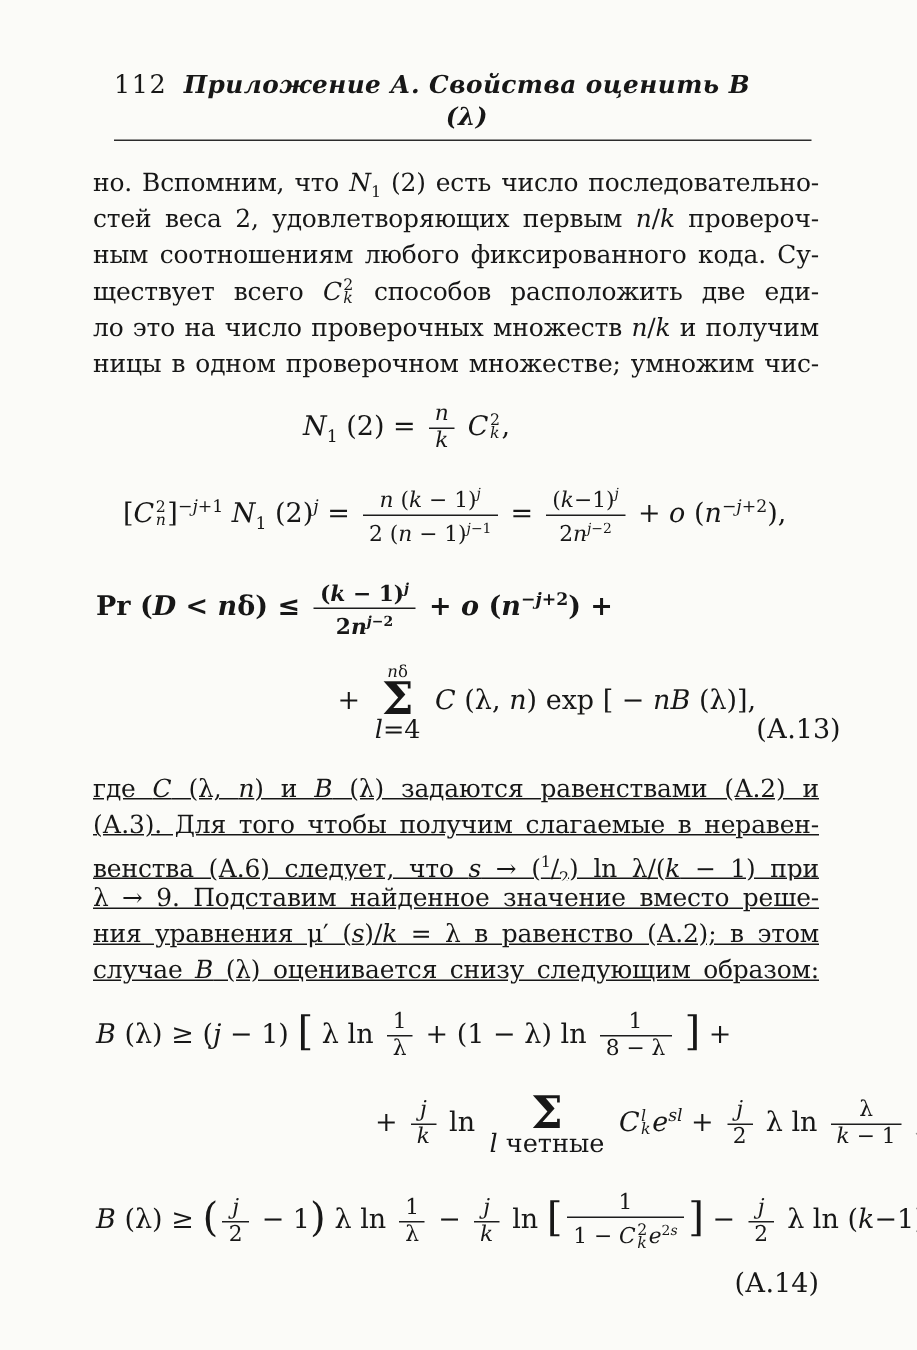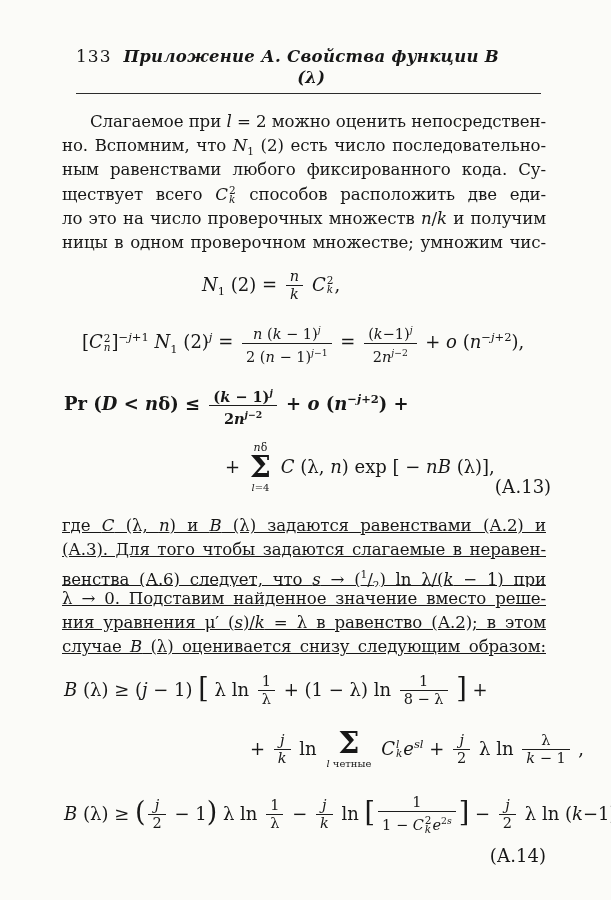--- a/index.html
+++ b/index.html
@@ -56,37 +56,37 @@
   
   sup, sub { font-size:64%; }
   .frac { display:inline-block; vertical-align:middle; text-align:center; margin:0 3px; }
   .fn, .fd { display:block; font-size:14.5px; line-height:17px; padding:0 4px; }
   .fn { border-bottom:1.2px solid #1c1c1c; }
   .ss { display:inline-flex; flex-direction:column; align-items:flex-start; vertical-align:middle; line-height:1; margin-left:1px; margin-right:1px; }
   .ss .st, .ss .sb { display:block; font-size:10.5px; line-height:9.5px; }
   .sum { display:inline-flex; flex-direction:column; align-items:center; vertical-align:middle; margin:0 4px; }
   .smt { font-size:11px; line-height:11px; }
   .sms { font-size:30px; line-height:28px; font-weight:bold; }
-  .smb { font-size:10px; line-height:13px; }
+  .smb { font-size:17px; line-height:13px; }
   .bg { font-size:150%; vertical-align:-6%; line-height:1; font-weight:normal; }
 </style>
 </head>
 <body>
 
 <div class="page">
 
   <div class="hdr">
-    <span class="pnum">133</span>
-    <span class="htitle">Приложение А. Свойства функции В (λ)</span>
+    <span class="pnum">112</span>
+    <span class="htitle">Приложение А. Свойства оценить В (λ)</span>
   </div>
 
   <div class="para para1">
-    <div class="ln indent">Слагаемое при <i>l</i> = 2 можно оценить непосредствен-</div>
     <div class="ln">но. Вспомним, что <i>N</i><sub>1</sub> (2) есть число последовательно-</div>
-    <div class="ln">ным равенствами любого фиксированного кода. Су-</div>
+    <div class="ln">стей веса 2, удовлетворяющих первым <i>n</i>/<i>k</i> провероч-</div>
+    <div class="ln">ным соотношениям любого фиксированного кода. Су-</div>
     <div class="ln">ществует всего <i>C</i><span class="ss">
           <span class="st">2</span>
           <span class="sb"><i>k</i></span>
         </span> способов расположить две еди-</div>
     <div class="ln">ло это на число проверочных множеств <i>n</i>/<i>k</i> и получим</div>
     <div class="ln">ницы в одном проверочном множестве; умножим чис-</div>
   </div>
 
   <div class="formula f1">
     <span><i>N</i><sub>1</sub> (2) = <span class="frac"><span class="fn"><i>n</i></span><span class="fd"><i>k</i></span></span> <i>C</i><span class="ss">
@@ -110,23 +110,23 @@
     <span class="f4main">+ <span class="sum">
           <span class="smt"><i>n</i>δ</span>
           <span class="sms">Σ</span>
           <span class="smb"><i>l</i>=4</span>
         </span> <i>C</i> (λ, <i>n</i>) exp [ − <i>nB</i> (λ)],</span>
     <span class="ftag">(А.13)</span>
   </div>
 
   <div class="para para2">
     <div class="ln">где <i>C</i> (λ, <i>n</i>) и <i>B</i> (λ) задаются равенствами (А.2) и</div>
-    <div class="ln">(А.3). Для того чтобы задаются слагаемые в неравен-</div>
+    <div class="ln">(А.3). Для того чтобы получим слагаемые в неравен-</div>
     <div class="ln">венства (А.6) следует, что <i>s</i> → (<sup>1</sup>/<sub>2</sub>) ln λ/(<i>k</i> − 1) при</div>
-    <div class="ln">λ → 0. Подставим найденное значение вместо реше-</div>
+    <div class="ln">λ → 9. Подставим найденное значение вместо реше-</div>
     <div class="ln">ния уравнения μ′ (<i>s</i>)/<i>k</i> = λ в равенство (А.2); в этом</div>
     <div class="ln">случае <i>B</i> (λ) оценивается снизу следующим образом:</div>
   </div>
 
   <div class="formula f5">
     <span><i>B</i> (λ) ≥ (<i>j</i> − 1) <span class="bg">[</span> λ ln <span class="frac"><span class="fn">1</span><span class="fd">λ</span></span> + (1 − λ) ln <span class="frac"><span class="fn">1</span><span class="fd">8 − λ</span></span> <span class="bg">]</span> +</span>
   </div>
 
   <div class="formula f6">
     <span>+ <span class="frac"><span class="fn"><i>j</i></span><span class="fd"><i>k</i></span></span> ln <span class="sum">

